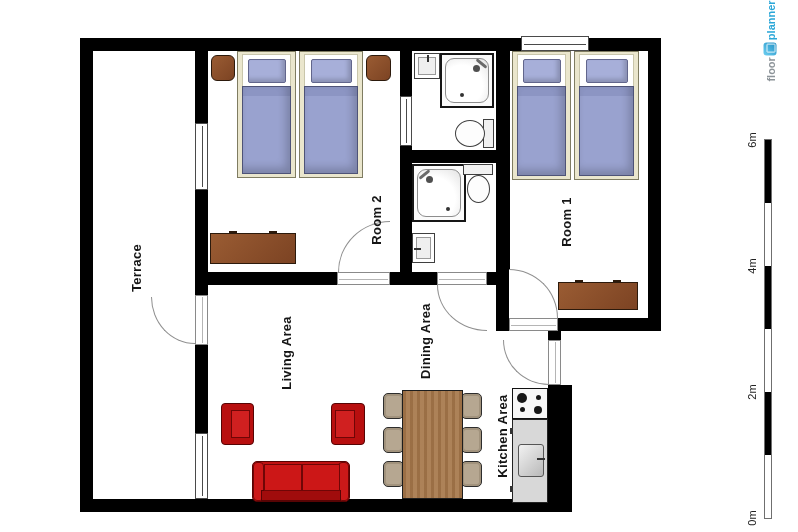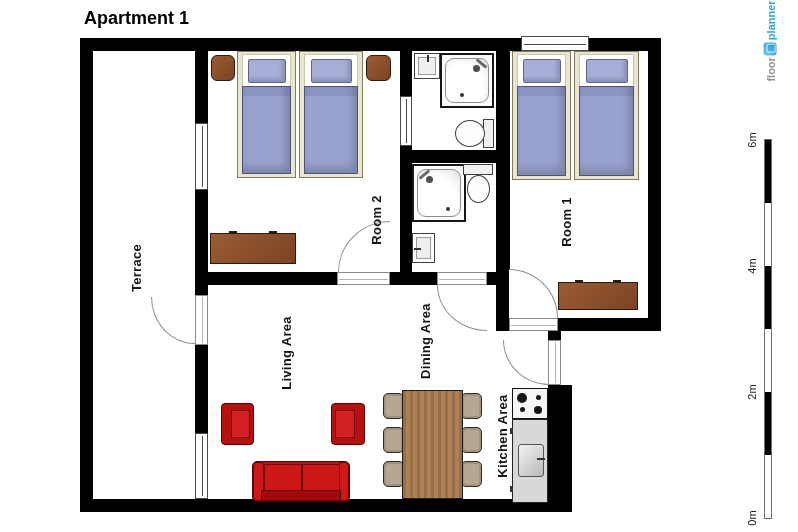--- a/index.html
+++ b/index.html
@@ -78,21 +78,20 @@
   .logo-icon{width:13px;height:13px;border-radius:3px;background:linear-gradient(135deg,#6fd0f2,#1f8fc4);
              position:relative;flex:0 0 auto;}
   .logo-icon::after{content:"";position:absolute;left:3px;top:3px;width:7px;height:7px;
                     border:1px solid rgba(255,255,255,.85);border-radius:1px;}
 </style>
 </head>
 <body>
 
 <div id="canvas">
 
-  <div class="title">Apartment 1</div>
   <div class="logo-wrap">
     <div class="logo">
       <span class="logo-floor">floor</span>
       <span class="logo-icon"></span>
       <span class="logo-planner">planner</span>
     </div>
   </div>
 
   <div class="wall" style="left:80px;top:38px;width:581px;height:13px"></div>
   <div class="wall" style="left:80px;top:38px;width:13px;height:474px"></div>

